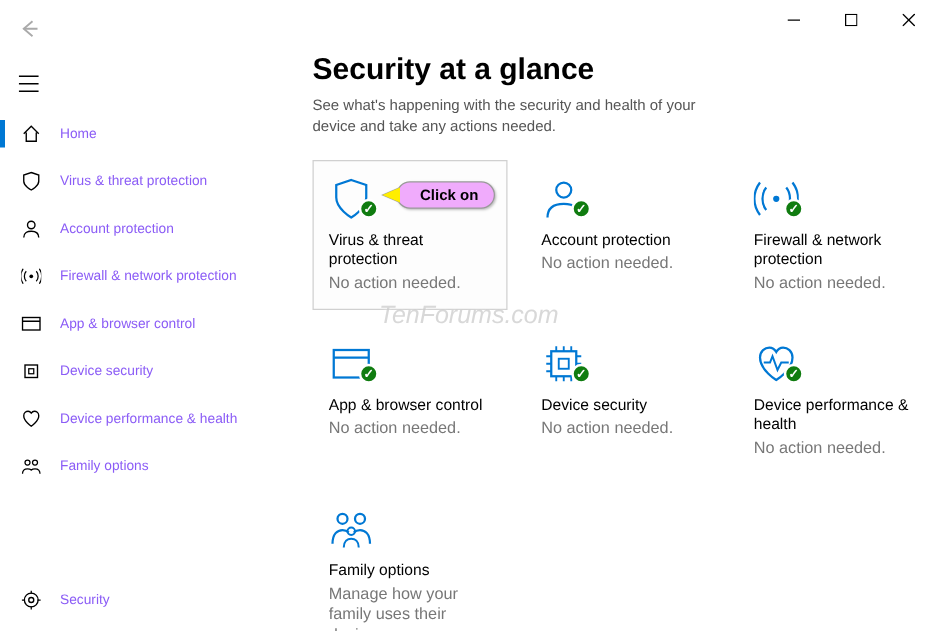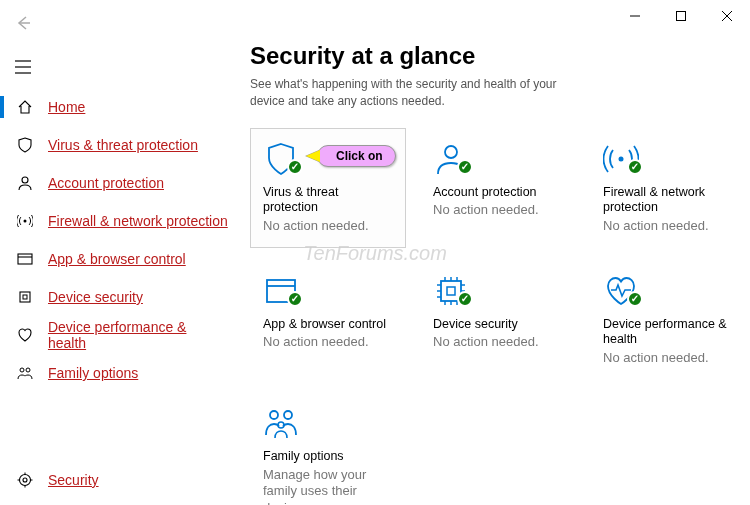--- a/index.html
+++ b/index.html
@@ -12,21 +12,21 @@
 
 
 .nav-top { position:absolute; left:0; top:0; height:88px; width:46px; display:flex; flex-direction:column; }
 .back-btn { height:46px; display:flex; align-items:center; justify-content:center; color:#888; }
 .hamburger { height:42px; display:flex; align-items:center; justify-content:center; color:#000; }
 
 
 .sidebar { position:absolute; left:0; top:88px; bottom:0; width:228px; display:flex; flex-direction:column; }
 .sidebar-items { flex:1; }
 .sidebar-bottom { padding-bottom:6px; }
-.sidebar-item { height:38px; display:flex; align-items:center; padding-left:14px; font-size:14px; color:#b91c1c; cursor:pointer; position:relative;text-decoration:underline; }
+.sidebar-item { height:38px; display:flex; align-items:center; padding-left:14px; font-size:11px; color:#8b5cf6; cursor:pointer; position:relative; }
 .sidebar-item.active::before { content:""; position:absolute; left:0; top:8px; bottom:8px; width:4px; background:#0078d4; }
 .sidebar-item .icon { width:22px; display:flex; align-items:center; justify-content:center; margin-right:12px; color:#000; }
 .sidebar-item .icon svg { display:block; }
 
 
 .main { position:absolute; left:228px; right:0; top:32px; bottom:0; padding:10px 22px 10px 22px; overflow:hidden; }
 .main h1 { font-size:24px; font-weight:600; color:#000; margin-bottom:6px; }
 .main .subtitle { font-size:12px; color:#555; max-width:310px; line-height:1.4; margin-bottom:18px; }
 
 .cards { display:grid; grid-template-columns: repeat(3, 156px); column-gap:14px; row-gap:12px; }

